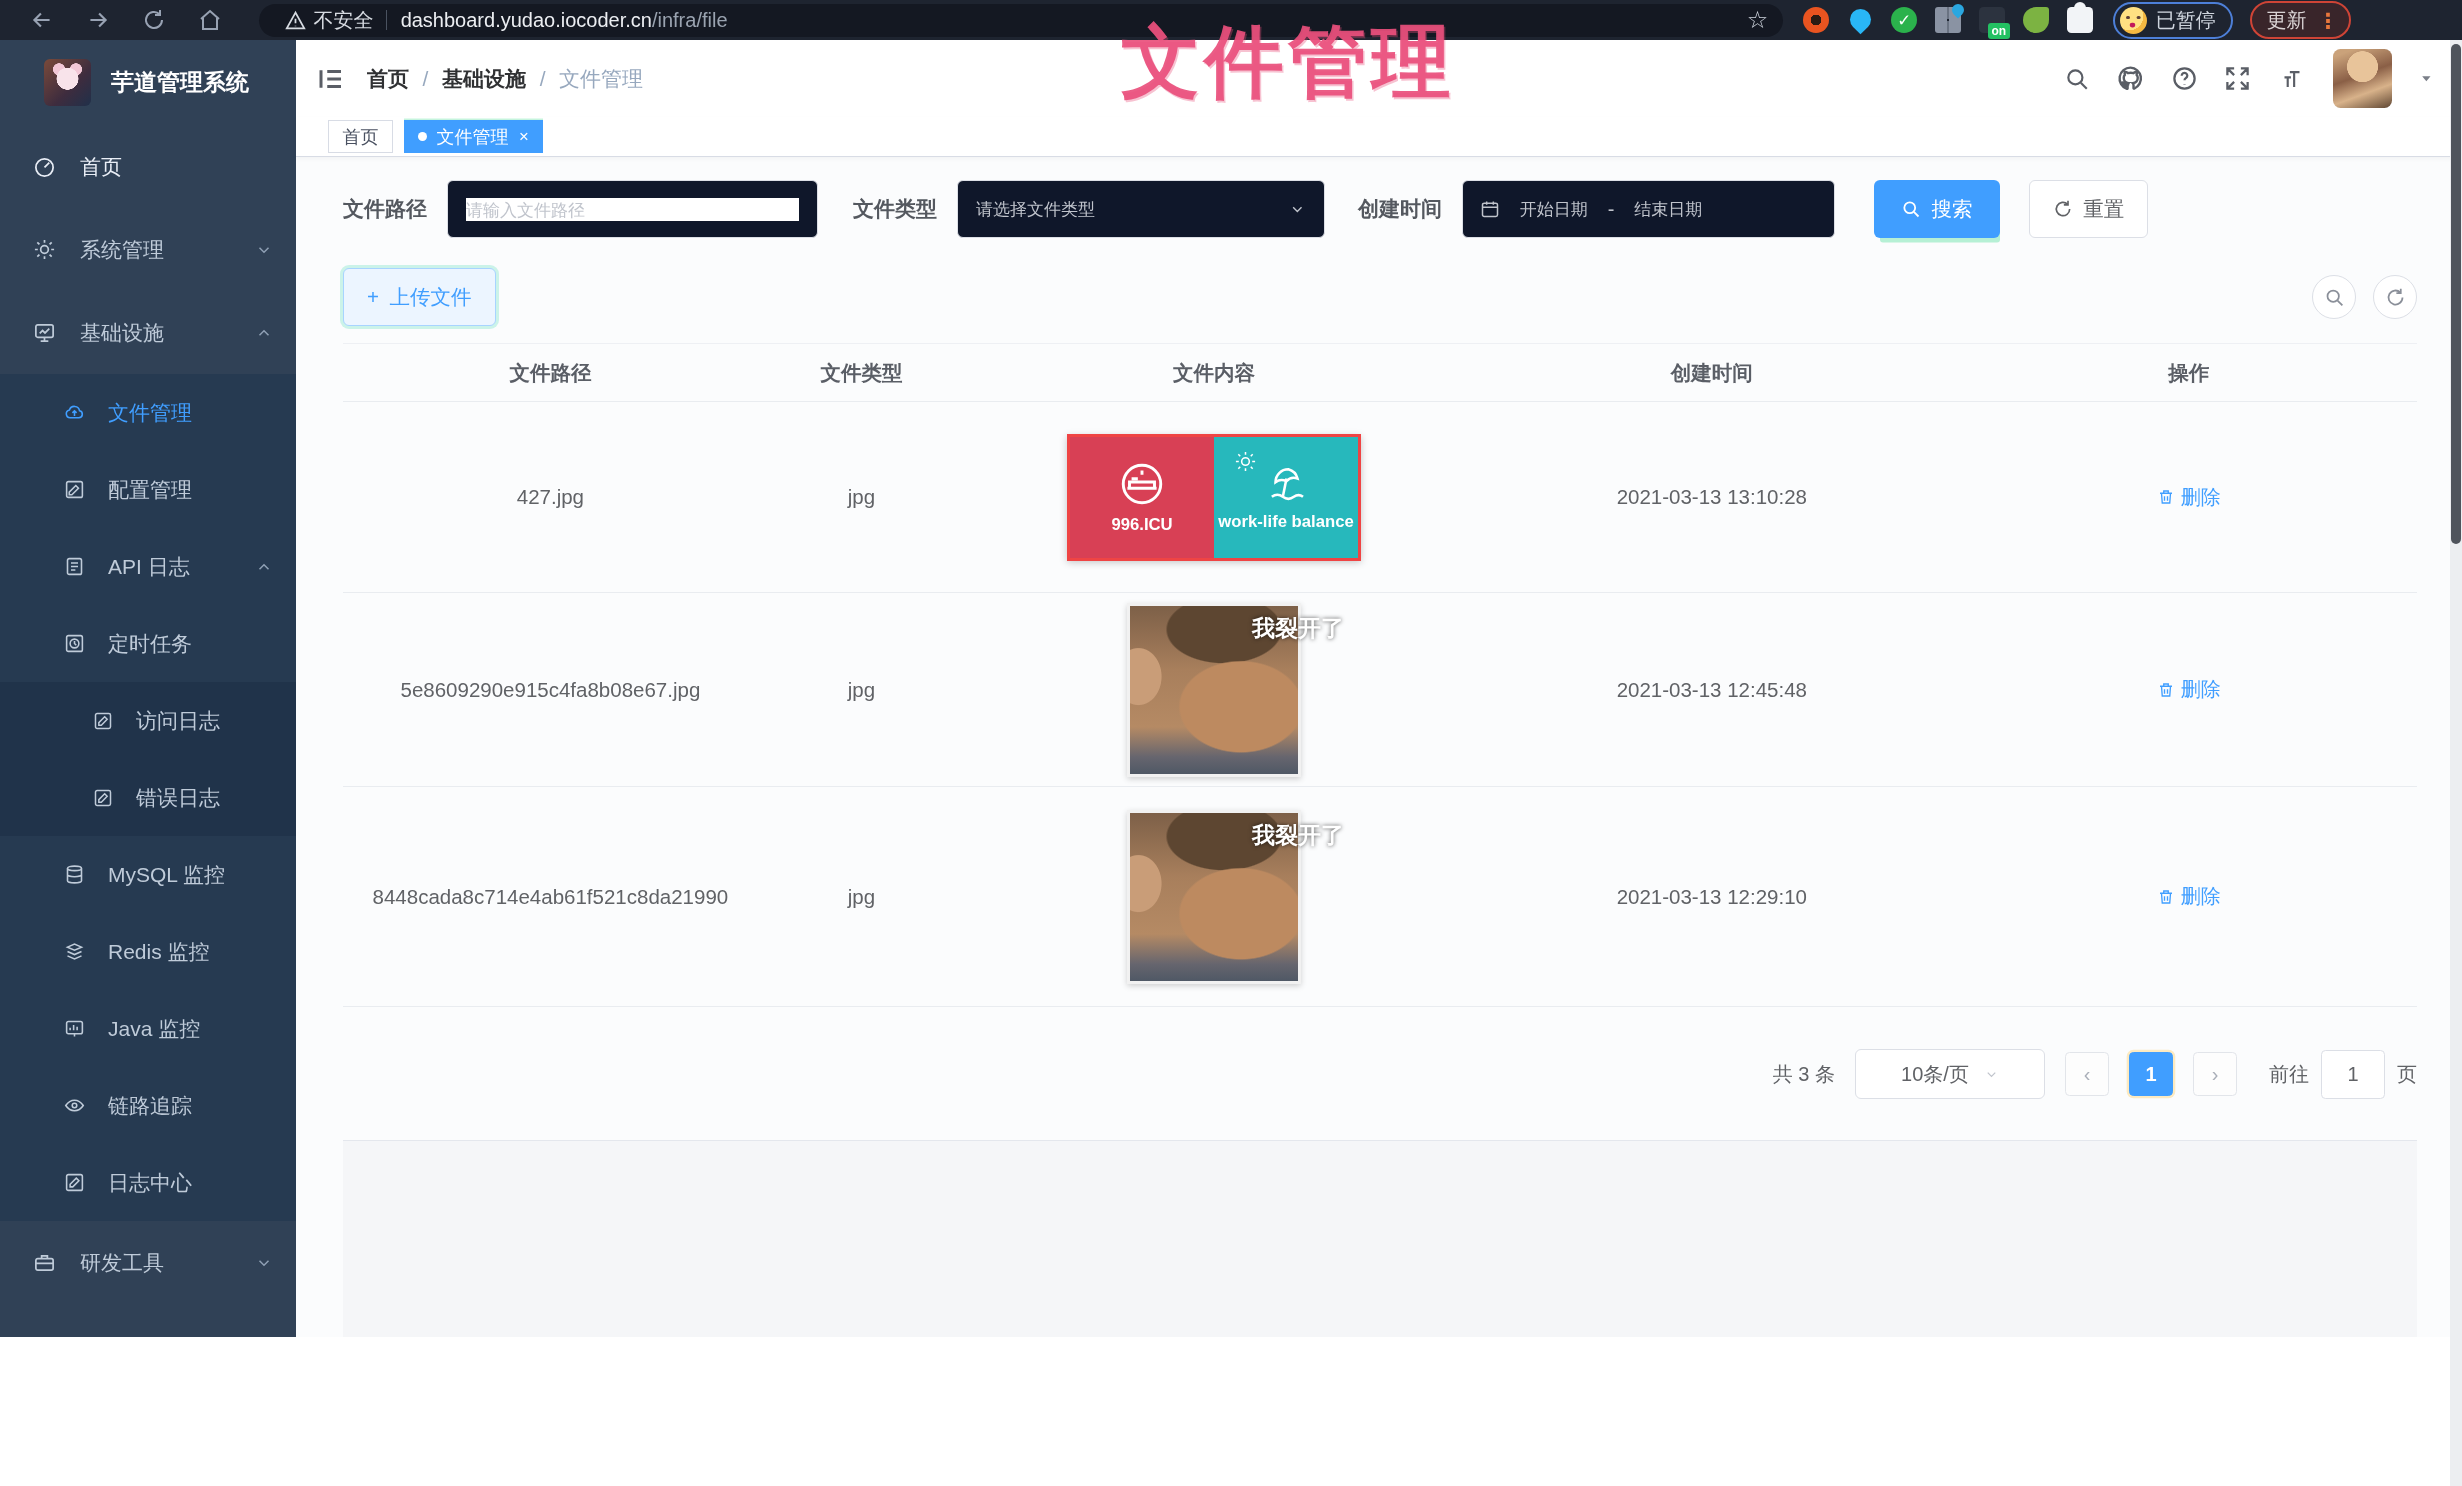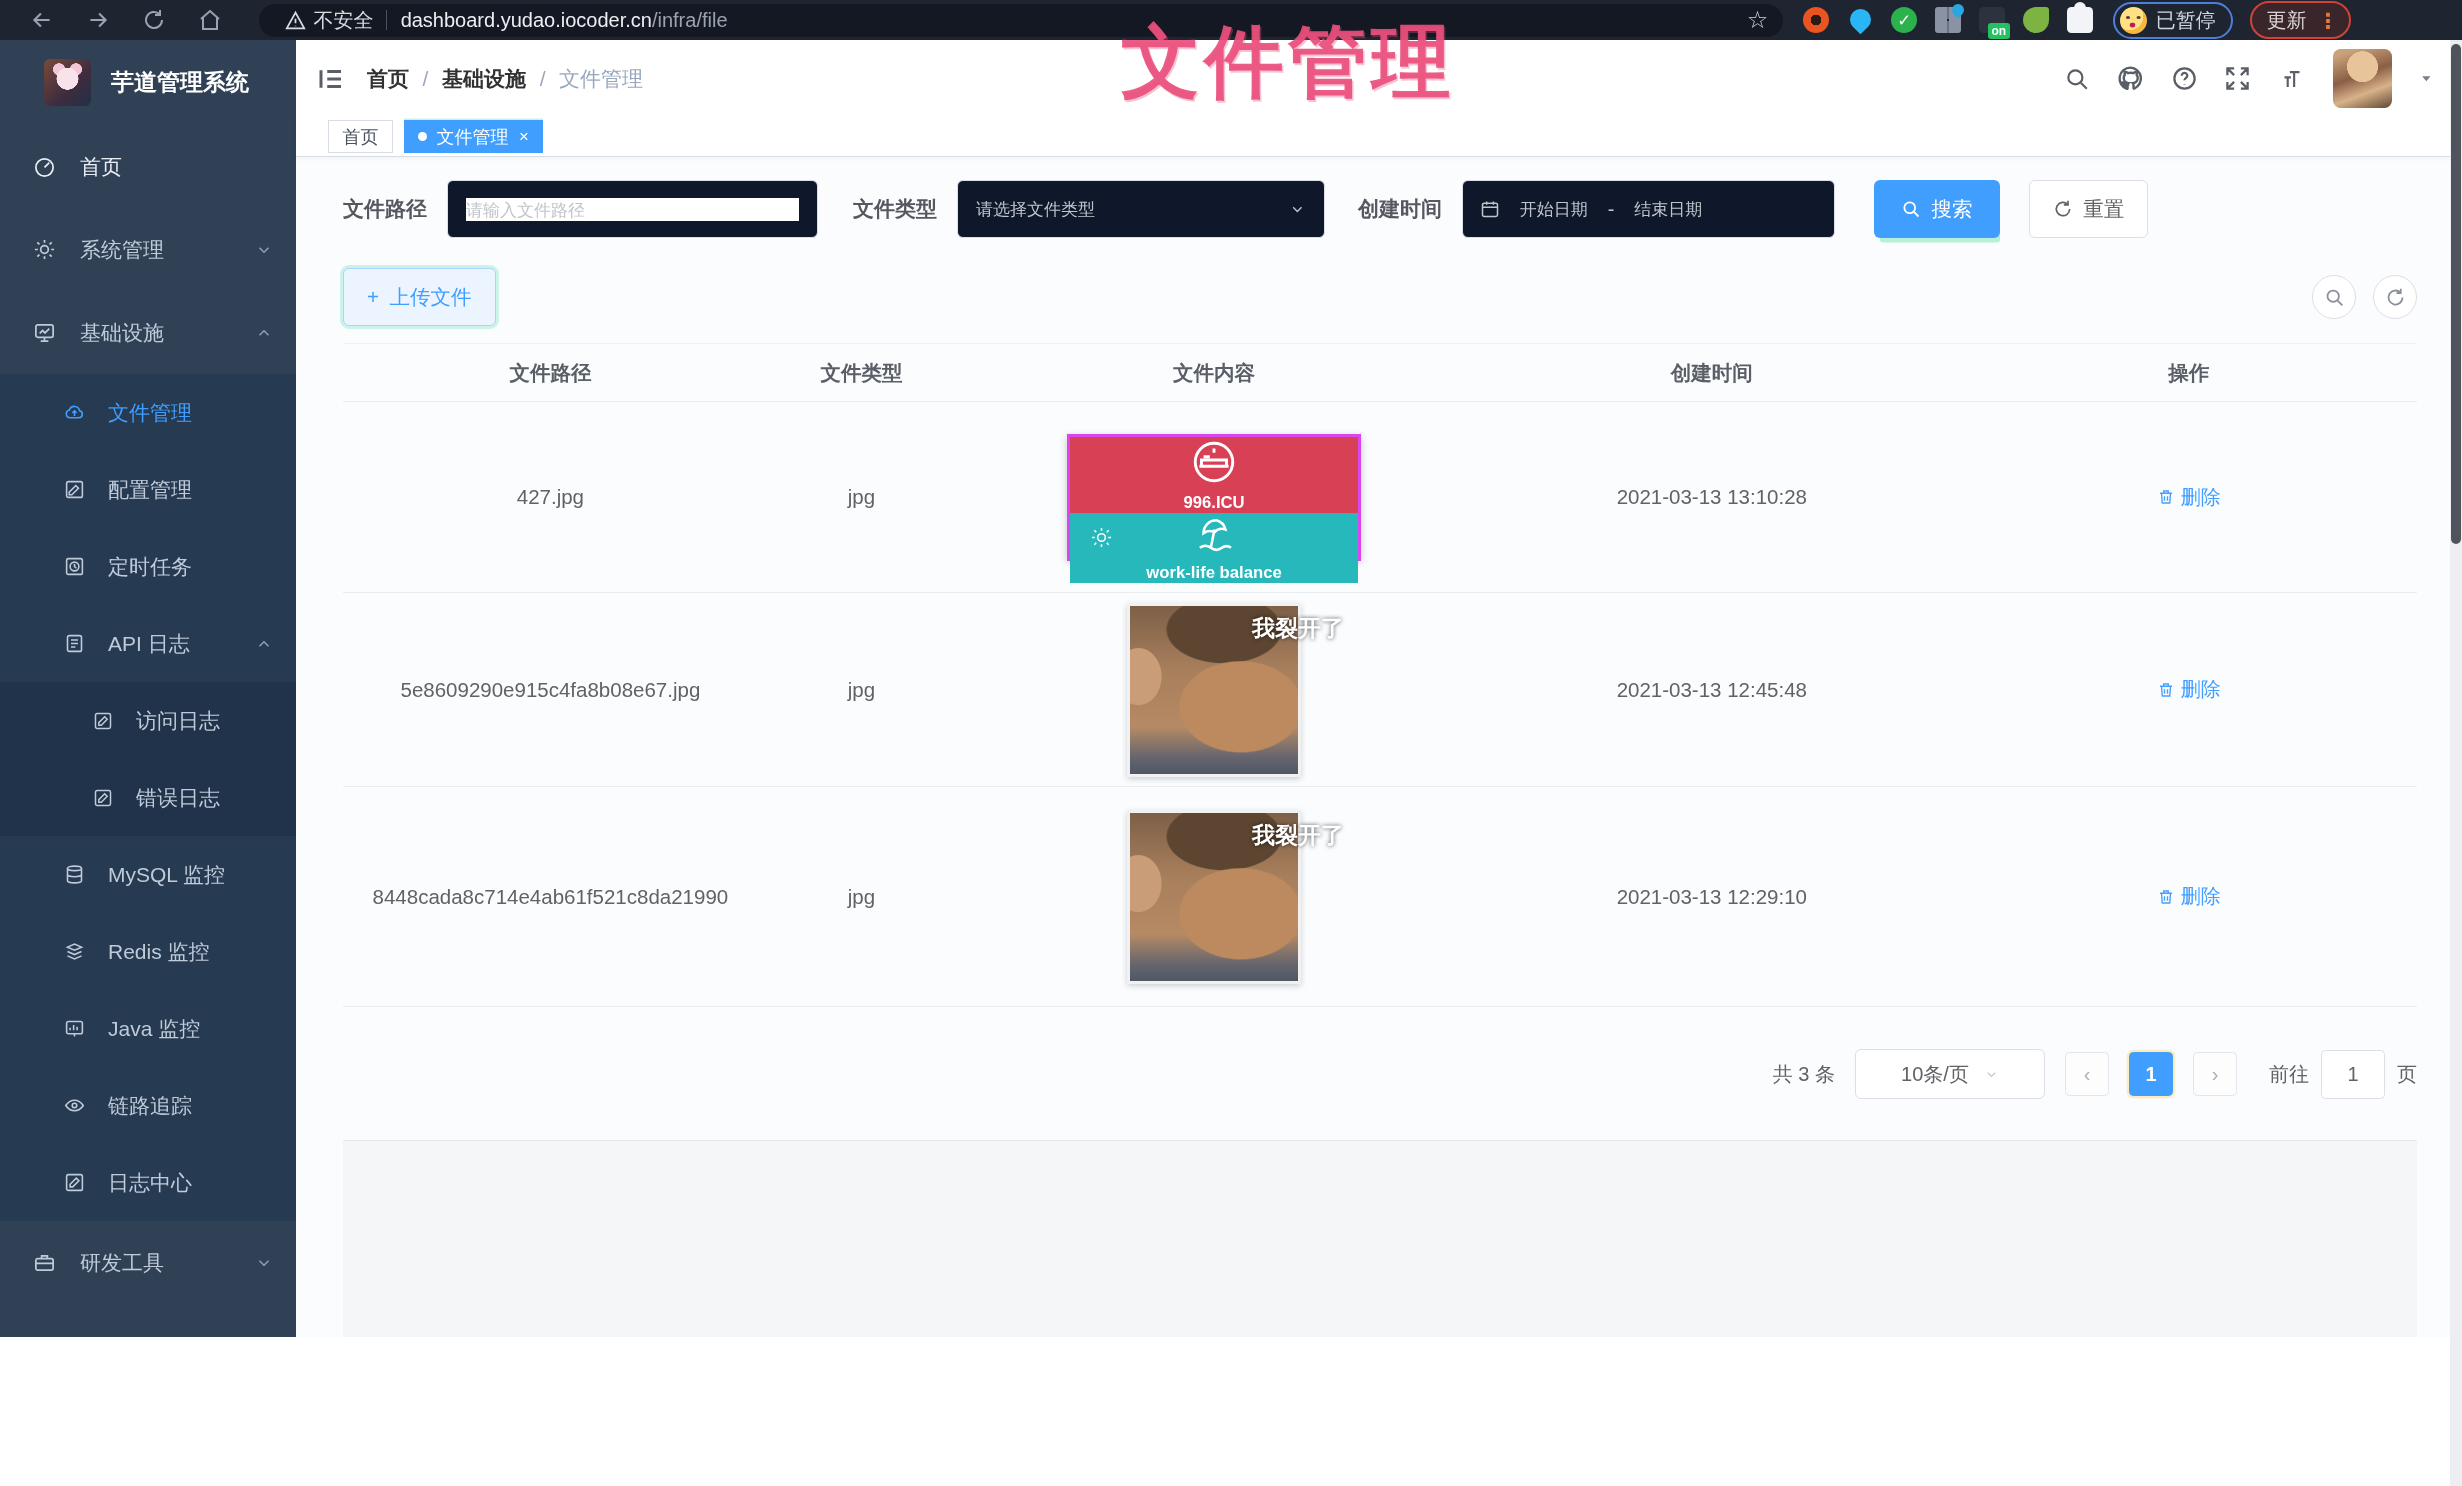--- a/index.html
+++ b/index.html
@@ -100,21 +100,21 @@
   .tb-right { margin-left:auto; display:flex; gap:16.7px; }
   .circle-btn { width:44px; height:44px; border-radius:50%; border:1.5px solid #dcdfe6; background:#fff; color:#8a8f99; display:flex; align-items:center; justify-content:center; cursor:pointer; }
 
   
   .ftable { margin-top:16.7px; width:100%; font-size:20.5px; color:#606266; }
   .trow { display:flex; align-items:center; border-bottom:1.5px solid #e9ecf0; }
   .thead { height:59px; font-weight:bold; color:#5a5e66; border-top:1.5px solid #eef0f4; }
   .c1{width:20%;} .c2{width:10%;} .c3{width:24%;} .c4{width:24%;} .c5{width:22%;}
   .cell { display:flex; align-items:center; justify-content:center; text-align:center; }
   .r1{height:191px;} .r2{height:194px;} .r3{height:220px;}
-  .img996 { width:294px; height:127px; display:flex; border:3px solid #d946ef; box-shadow:0 1.5px 7.6px rgba(0,0,0,.22);flex-direction:column; }
+  .img996 { width:294px; height:127px; display:flex; border:3px solid #ef4444; box-shadow:0 1.5px 7.6px rgba(0,0,0,.22); }
   .p996 { flex:1; display:flex; flex-direction:column; align-items:center; justify-content:center; color:#fff; gap:6px; }
   .p996.left { background:#d84055; }
   .p996.right { background:#27b8bc; position:relative; }
   .p996 .cap { font-size:16.7px; font-weight:bold; }
   .sun { position:absolute; left:20px; top:13.6px; color:#fff; }
   .baby { width:174px; height:174px; border:3px solid #f1f1f1; box-shadow:0 1.5px 6px rgba(0,0,0,.18); position:relative;
     background:
       radial-gradient(ellipse 62% 46% at 66% 60%, #bd8a60 0 58%, rgba(0,0,0,0) 60%),
       radial-gradient(ellipse 58% 34% at 56% 14%, #5d4631 0 58%, rgba(0,0,0,0) 60%),
       radial-gradient(ellipse 26% 32% at 5% 42%, #c99d78 0 52%, rgba(0,0,0,0) 54%),
@@ -271,40 +271,40 @@
                 <svg width="21" height="21" viewBox="0 0 24 24" fill="none" stroke="currentColor" stroke-width="1.8">
                   <rect x="3" y="3" width="18" height="18" rx="2"></rect>
                   <path d="M13.5 7.5l3 3L9 18H6v-3z"></path>
                 </svg>
               </span>
             <span class="label">配置管理</span>
           </div>
           <div class="s-item">
             <span class="icon">
                 <svg width="21" height="21" viewBox="0 0 24 24" fill="none" stroke="currentColor" stroke-width="1.8">
-                  <rect x="3" y="3" width="18" height="18" rx="2"></rect>
-                  <circle cx="12" cy="12" r="5"></circle>
-                  <path d="M12 9v3l2 2"></path>
-                </svg>
-              </span>
-            <span class="label">定时任务</span>
-          </div>
-          <div class="s-item">
-            <span class="icon">
-                <svg width="21" height="21" viewBox="0 0 24 24" fill="none" stroke="currentColor" stroke-width="1.8">
                   <rect x="4" y="3" width="16" height="18" rx="2"></rect>
                   <path d="M8 8h8M8 12h8M8 16h5"></path>
                 </svg>
               </span>
             <span class="label">API 日志</span>
             <span class="chev">
                 <svg width="18" height="18" viewBox="0 0 24 24" fill="none" stroke="currentColor" stroke-width="2">
                   <path d="M6 15l6-6 6 6"></path>
                 </svg>
               </span>
+          </div>
+          <div class="s-item">
+            <span class="icon">
+                <svg width="21" height="21" viewBox="0 0 24 24" fill="none" stroke="currentColor" stroke-width="1.8">
+                  <rect x="3" y="3" width="18" height="18" rx="2"></rect>
+                  <circle cx="12" cy="12" r="5"></circle>
+                  <path d="M12 9v3l2 2"></path>
+                </svg>
+              </span>
+            <span class="label">定时任务</span>
           </div>
           <div class="s-item s3">
             <span class="icon">
                 <svg width="20" height="20" viewBox="0 0 24 24" fill="none" stroke="currentColor" stroke-width="1.8">
                   <rect x="3" y="3" width="18" height="18" rx="2"></rect>
                   <path d="M14 7l3 3-7 7H7v-3z"></path>
                 </svg>
               </span>
             <span class="label">访问日志</span>
           </div>

